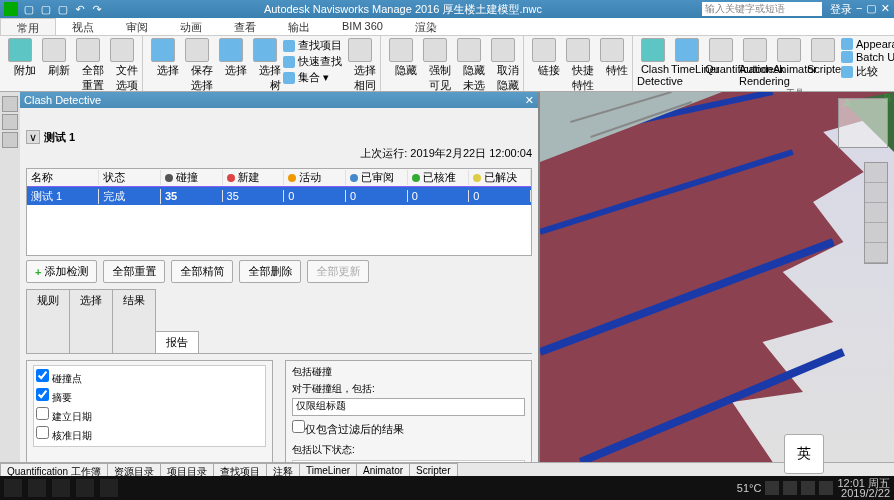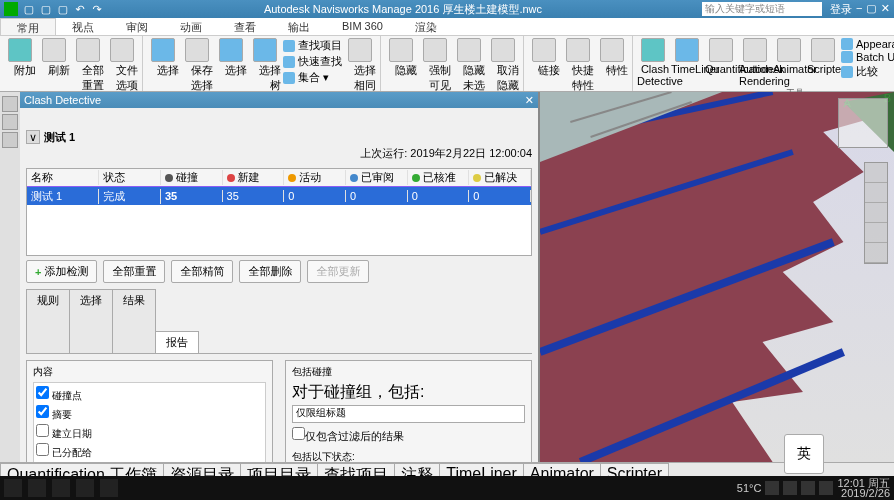--- a/index.html
+++ b/index.html
@@ -72,21 +72,21 @@
 .check-list input { margin-right: 3px; }
 .select-box { width: 100%; height: 18px; border: 1px solid #aaa; background: #fff; padding: 0 3px; font-size: 10px; margin-bottom: 4px; }
 
 .viewport { flex: 1; background: linear-gradient(180deg, #d8d8e8 0%, #e0e0e0 100%); position: relative; overflow: hidden; }
 .viewport svg { width: 100%; height: 100%; }
 .viewcube { position: absolute; top: 6px; right: 6px; width: 50px; height: 50px; background: rgba(240,240,240,0.6); border: 1px solid #999; }
 .navbar { position: absolute; top: 70px; right: 6px; width: 24px; background: rgba(200,200,200,0.7); border: 1px solid #999; }
 .navbar div { height: 20px; border-bottom: 1px solid #aaa; }
 
 .bottom-tabs { height: 16px; background: #e8e8e8; display: flex; border-top: 1px solid #aaa; }
-.bottom-tabs .btab { padding: 1px 6px; border: 1px solid #aaa; background: #f0f0f0; font-size: 16px; margin-right: -1px; }
+.bottom-tabs .btab { padding: 1px 6px; border: 1px solid #aaa; background: #f0f0f0; font-size: 10px; margin-right: -1px; }
 .status-bar { height: 14px; background: #ddd; font-size: 9px; padding: 0 4px; color: #555; display: flex; align-items: center; overflow: hidden; }
 
 .taskbar { position: absolute; bottom: 0; left: 0; right: 0; height: 24px; background: #111; display: flex; align-items: center; padding: 0 4px; gap: 6px; }
 .taskbar .start { width: 18px; height: 18px; background: #222; }
 .taskbar .tray { margin-left: auto; display: flex; gap: 4px; align-items: center; color: #ccc; font-size: 9px; }
 .taskbar .tray .icon16 { width: 14px; height: 14px; background: #333; }
 .taskbar .clock { text-align: right; line-height: 10px; }
 .ime-indicator { position: absolute; right: 70px; bottom: 26px; width: 40px; height: 40px; background: #fff; border: 1px solid #aaa; border-radius: 3px; display: flex; align-items: center; justify-content: center; font-size: 14px; }
 </style>
 </head>
@@ -345,32 +345,30 @@
 
       <div class="sub-tabs">
         <div class="stab">规则</div>
         <div class="stab">选择</div>
         <div class="stab">结果</div>
         <div class="stab active">报告</div>
       </div>
 
       <div class="report-area">
         <div class="fieldset">
-          <div class="legend">内容</div>
           <div class="check-list" id="content-list">
               <label><input type="checkbox" checked="" style="">碰撞点</label>
               <label><input type="checkbox" checked="" style="">摘要</label>
               <label><input type="checkbox" style="">建立日期</label>
-              <label><input type="checkbox" style="">已分配给</label>
               <label><input type="checkbox" style="">核准日期</label>
             </div>
         </div>
         <div class="fieldset">
           <div class="legend">包括碰撞</div>
-          <div style="font-size:16px;margin-bottom:2px">对于碰撞组，包括:</div>
+          <div style="font-size:10px;margin-bottom:2px">对于碰撞组，包括:</div>
           <div class="select-box">仅限组标题</div>
           <label><input type="checkbox" style=""><span>仅包含过滤后的结果</span></label>
           <div class="legend" style="margin-top:6px">包括以下状态:</div>
           <div class="check-list" id="status-list">
               <label><input type="checkbox" checked="" style="">新建</label>
               <label><input type="checkbox" checked="" style="">活动</label>
               <label><input type="checkbox" checked="" style="">已审阅</label>
               <label><input type="checkbox" checked="" style="">已核准</label>
             </div>
         </div>
@@ -428,16 +426,16 @@
   <div class="start"></div>
   <div class="start"></div>
   <div class="tray">
     <span>51°C</span>
     <div class="icon16"></div>
     <div class="icon16"></div>
     <div class="icon16"></div>
     <div class="icon16"></div>
     <div class="clock">
       <div>12:01 周五</div>
-      <div>2019/2/26</div>
+      <div>2019/2/22</div>
     </div>
   </div>
 </div>
 
 </body></html>

